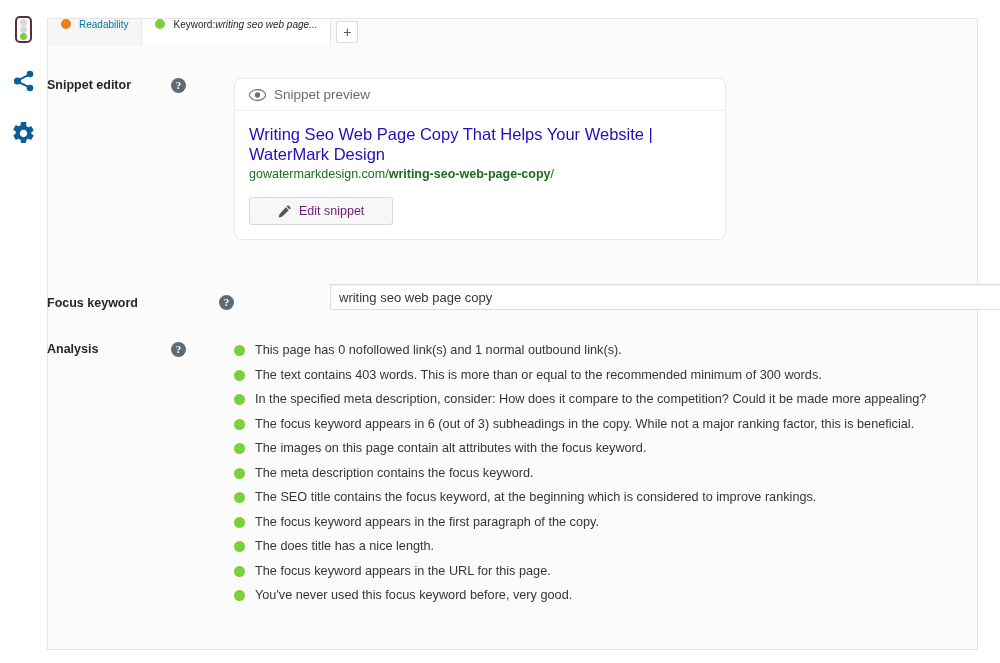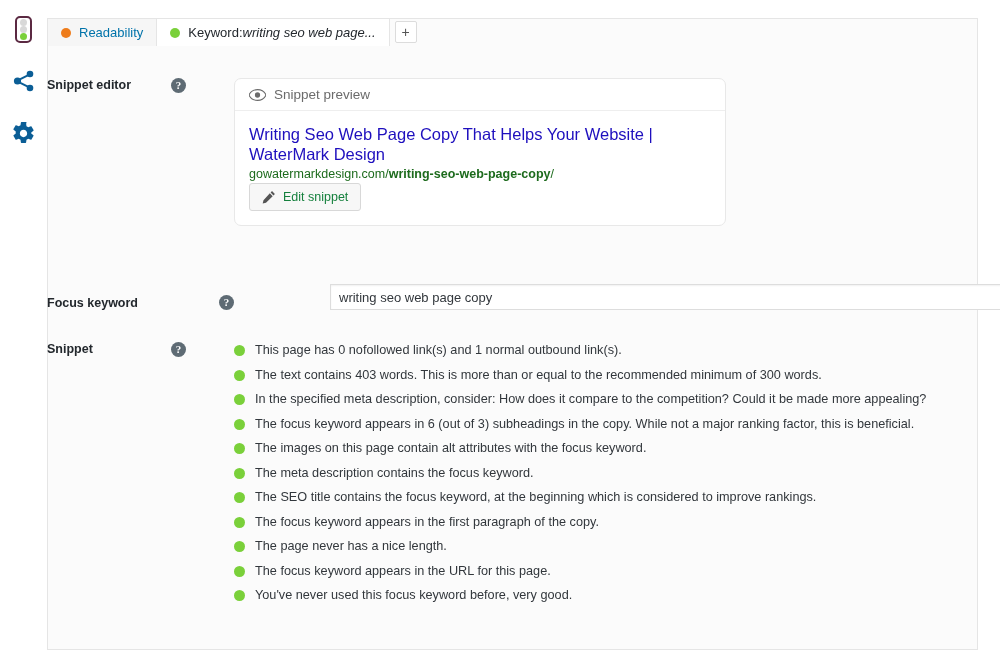--- a/index.html
+++ b/index.html
@@ -77,24 +77,24 @@
     left: 47px;
     top: 18px;
     height: 28px;
     display: flex;
     align-items: flex-end;
     z-index: 5;
   }
   .tab {
     height: 28px;
     display: flex;
-    align-items: center;
+    align-items: flex-start;
     padding: 0 13px;
     box-sizing: border-box;
-    font-size: 13px;
+    font-size: 10px;
     border: 1px solid #e5e5e5;
     border-bottom: none;
     background: #f6f6f6;
     color: #0073aa;
     cursor: pointer;
     white-space: nowrap;
   }
   .tab + .tab { margin-left: -1px; }
   .tab.active {
     background: #ffffff;
@@ -187,29 +187,30 @@
   }
   .snippet-url b { font-weight: bold; }
   .snippet-desc {
     color: #3a3a3a;
     font-size: 12.5px;
     line-height: 17px;
     max-width: 570px;
   }
   .snippet-desc b { font-weight: bold; color: #1a1a1a; }
   .edit-btn {
+    margin-top: 14px;
     display: inline-flex;
     align-items: center;
     height: 28px;
-    padding: 0 12px;
+    padding: 0 28px;
     background: #f7f7f7;
     border: 1px solid #d8d8d8;
     border-radius: 3px;
     font-size: 12.5px;
-    color: #15803d;
+    color: #701a75;
     cursor: pointer;
     box-sizing: border-box;
   }
   .pencil-icon { margin-right: 7px; display: flex; align-items: center; }
 
   
   #row-focus { left: 47px; top: 288px; align-items: flex-end; gap: 48px; }
   .keyword-input {
     width: 749px;
     height: 26px;
@@ -336,21 +337,21 @@
   </div>
 </div>
 
 <div class="row" id="row-focus">
   <div class="row-label">Focus keyword</div>
   <div class="help-icon">?</div>
   <input class="keyword-input" type="text" value="writing seo web page copy" style="">
 </div>
 
 <div class="row" id="row-analysis">
-  <div class="row-label">Snippet</div>
+  <div class="row-label">Analysis</div>
   <div class="help-icon">?</div>
   <ul class="analysis-list">
       <li class="analysis-item">
         <span class="score-dot" style="background: rgb(122, 208, 58);"></span>
         <span>This page has 0 nofollowed link(s) and 1 normal outbound link(s).</span>
       </li>
       <li class="analysis-item">
         <span class="score-dot" style="background: rgb(122, 208, 58);"></span>
         <span>The text contains 403 words. This is more than or equal to the recommended minimum of 300 words.</span>
       </li>
@@ -373,21 +374,21 @@
       <li class="analysis-item">
         <span class="score-dot" style="background: rgb(122, 208, 58);"></span>
         <span>The SEO title contains the focus keyword, at the beginning which is considered to improve rankings.</span>
       </li>
       <li class="analysis-item">
         <span class="score-dot" style="background: rgb(122, 208, 58);"></span>
         <span>The focus keyword appears in the first paragraph of the copy.</span>
       </li>
       <li class="analysis-item">
         <span class="score-dot" style="background: rgb(122, 208, 58);"></span>
-        <span>The page never has a nice length.</span>
+        <span>The does title has a nice length.</span>
       </li>
       <li class="analysis-item">
         <span class="score-dot" style="background: rgb(122, 208, 58);"></span>
         <span>The focus keyword appears in the URL for this page.</span>
       </li>
       <li class="analysis-item">
         <span class="score-dot" style="background: rgb(122, 208, 58);"></span>
         <span>You've never used this focus keyword before, very good.</span>
       </li>
     </ul>

